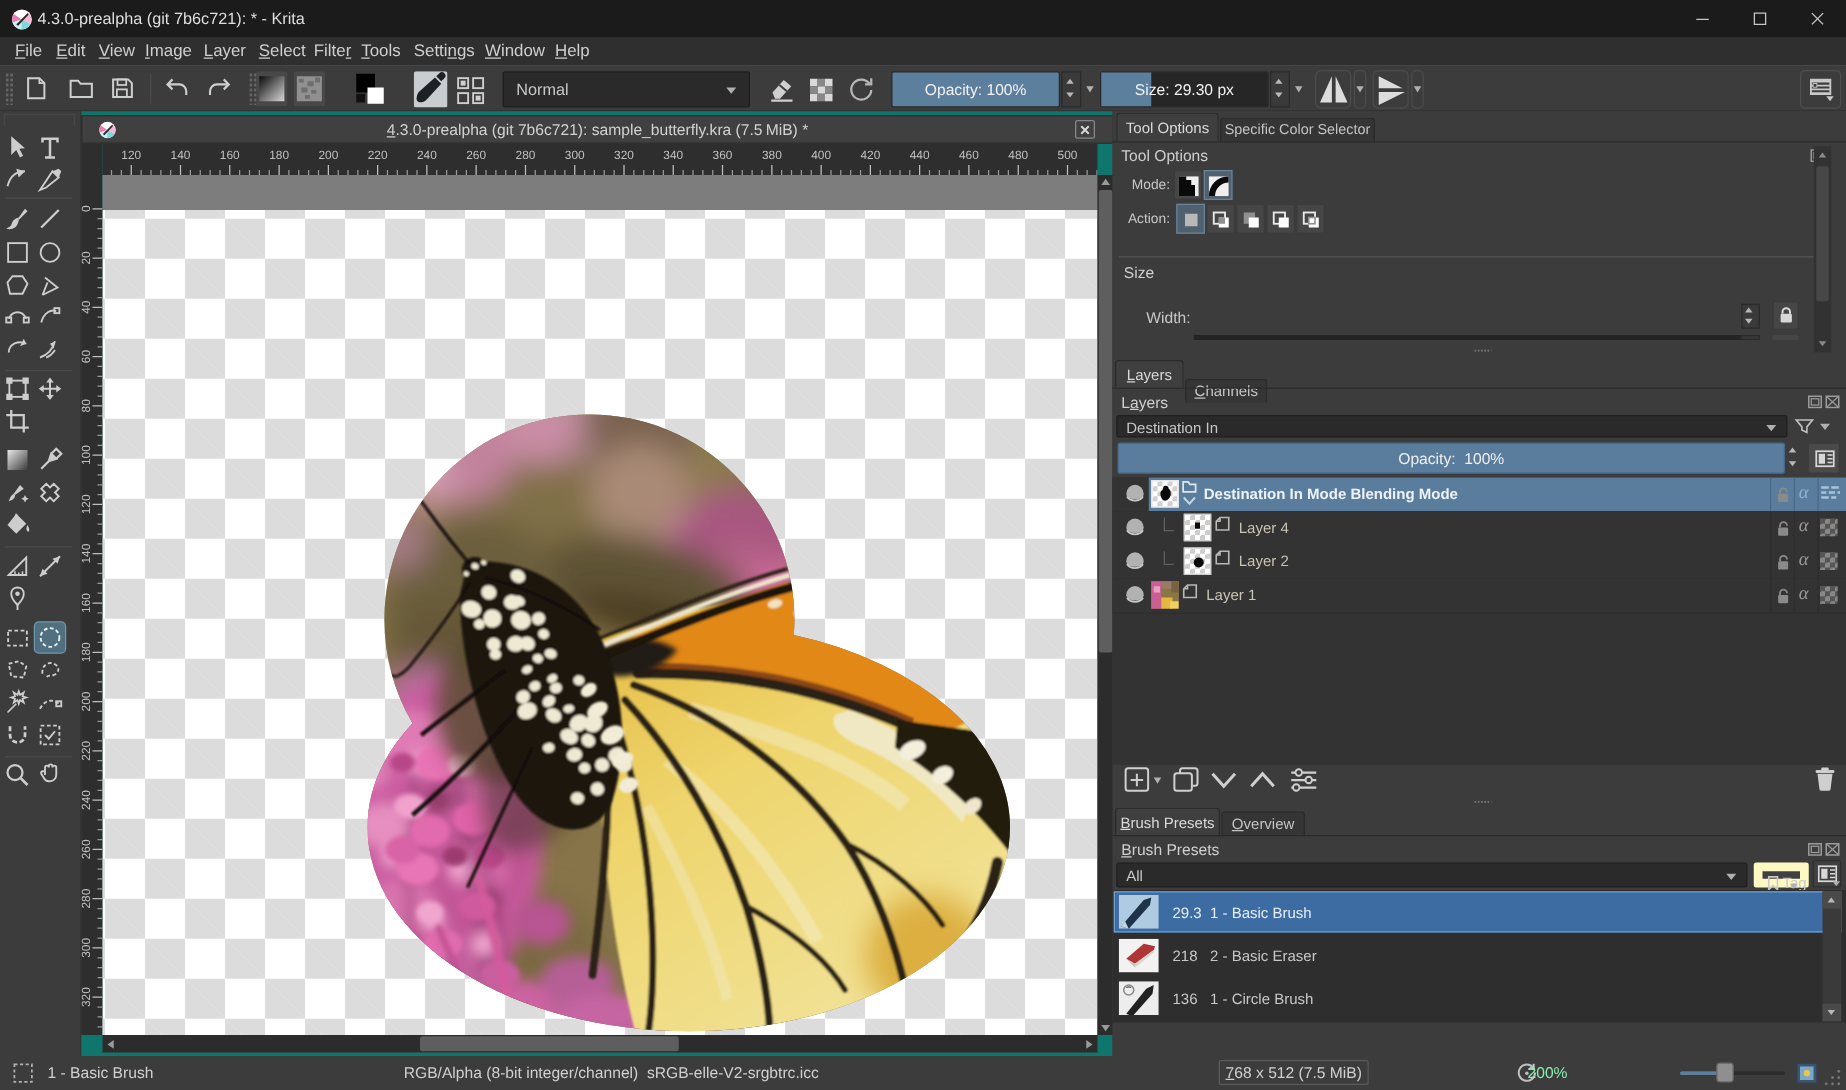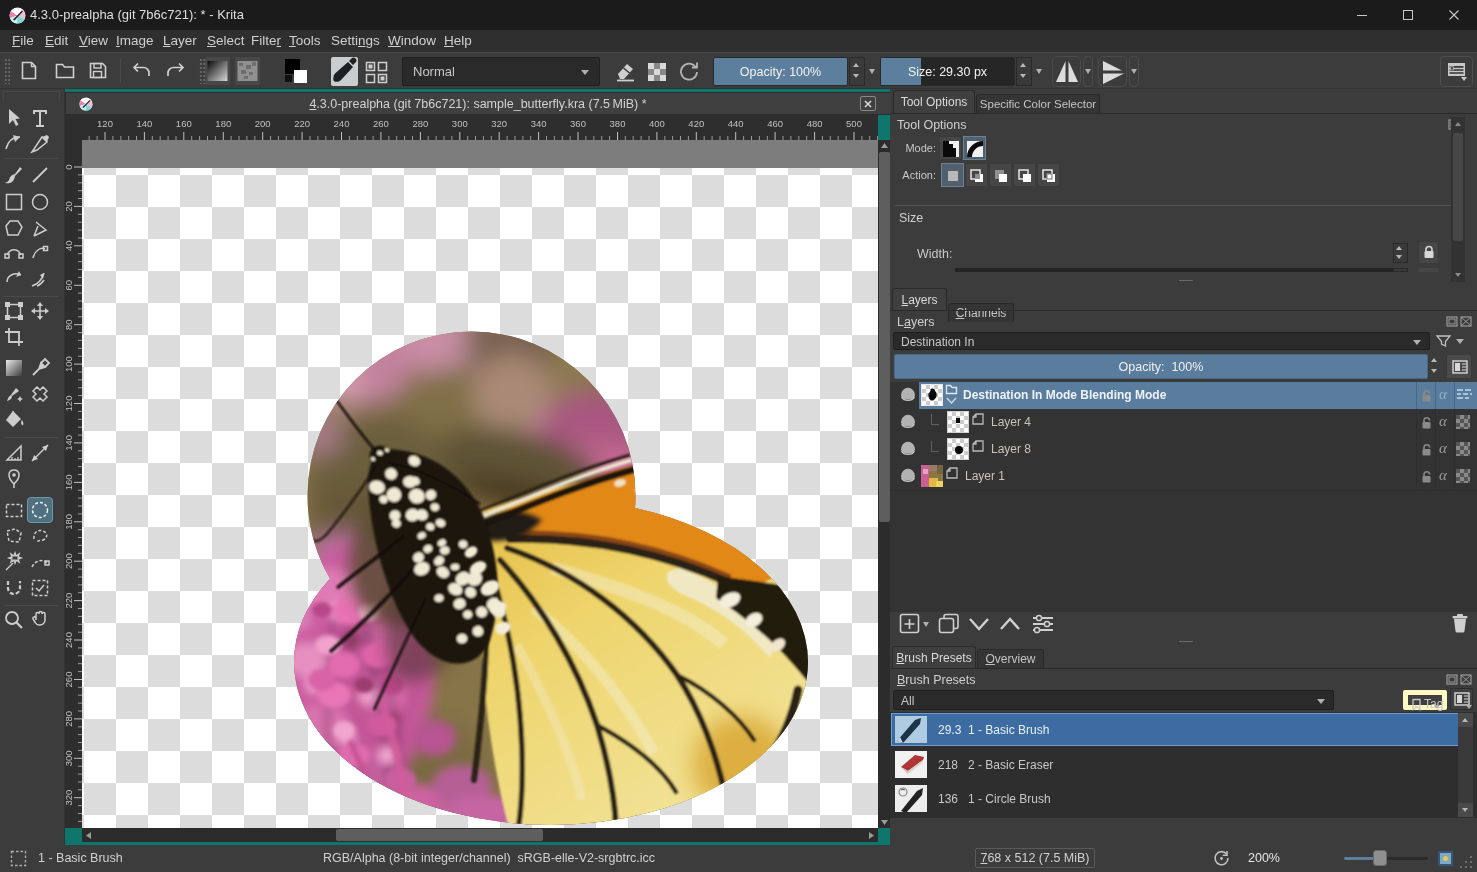--- a/index.html
+++ b/index.html
@@ -1002,21 +1002,21 @@
         </svg>
 <div style="position:absolute;left:41px;top:5px;width:8px;height:11px;border-left:1.5px solid #5f5f5f;border-bottom:1.5px solid #5f5f5f"></div>
 <div class="lthumb" style="left:57px;border:1px solid #cfcfcf">
           <svg width="22" height="22" viewBox="0 0 22 22">
             <circle cx="11" cy="11" r="4" fill="#0a0a0a"></circle>
           </svg>
         </div>
 <svg class="abs" style="left:81px;top:3px" width="14" height="14" viewBox="0 0 14 14">
           <path d="M2,2 h7 l3,3 v7 h-10 z M9,2 v3 h3" fill="none" stroke="#b8b8b8" stroke-width="1.3" transform="rotate(-90 7 7)"></path>
         </svg>
-<span style="position:absolute;left:101px;top:6px;font-size:12px;font-weight:normal;color:#c9c4b4">Layer 8</span>
+<span style="position:absolute;left:101px;top:6px;font-size:12px;font-weight:normal;color:#c9c4b4">Layer 2</span>
 <div style="position:absolute;left:526px;top:0;width:1px;height:27px;background:#2e2e2e"></div>
 <div style="position:absolute;left:545px;top:0;width:1px;height:27px;background:#2e2e2e"></div>
 <div style="position:absolute;left:564px;top:0;width:1px;height:27px;background:#2e2e2e"></div>
 <svg class="abs" style="left:530px;top:7px" width="13" height="14" viewBox="0 0 13 14">
           <path d="M4,6 V4.5 a2.8 2.8 0 0 1 5.6,0" fill="none" stroke="#8a8a8a" stroke-width="1.5"></path>
           <rect x="2.5" y="6" width="8" height="6.5" rx="1" fill="#8a8a8a"></rect>
         </svg>
 <span class="alpha" style="left:549px;top:4px;color:#9a9a9a">α</span>
 <div class="chk" style="left:566px;top:6px"></div>
 </div>
@@ -1089,25 +1089,25 @@
 <div style="position:absolute;left:0;top:579px;width:587px;height:1px;background:#2a2a2a"></div>
 <div class="paneltitle" style="left:7px;top:584px"><u>B</u>rush Presets</div>
 <svg class="abs" style="left:556px;top:585px" width="12" height="11" viewBox="0 0 12 11">
         <rect x="1" y="1" width="10" height="9" fill="none" stroke="#9a9a9a" stroke-width="1.2"></rect>
         <rect x="3" y="3" width="6" height="5" fill="none" stroke="#9a9a9a" stroke-width="1"></rect>
       </svg>
 <svg class="abs" style="left:570px;top:585px" width="12" height="11" viewBox="0 0 12 11">
         <rect x="1" y="1" width="10" height="9" fill="none" stroke="#9a9a9a" stroke-width="1.2"></rect>
         <path d="M1,1 L11,10 M11,1 L1,10" stroke="#9a9a9a" stroke-width="1"></path>
       </svg>
-<div class="combo" style="left:3px;top:601px;width:441px;height:20px">
+<div class="combo" style="left:3px;top:601px;width:505px;height:20px">
         <span style="position:absolute;left:7px;top:3px;font-size:12px">All</span>
         <span class="caret" style="right:8px;top:8px"></span>
       </div>
-<div style="position:absolute;left:513px;top:601px;width:44px;height:20px;background:#404040;border:5px solid #fef9c3;border-radius:2px">
+<div style="position:absolute;left:513px;top:601px;width:44px;height:20px;background:#404040;border:7px solid #fef9c3;border-radius:2px">
         <svg style="position:absolute;left:3px;top:3px" width="11" height="13" viewBox="0 0 11 13">
           <path d="M2,1.5 h7 v10 l-3.5,-3 L2,11.5 z" fill="none" stroke="#c8c8c8" stroke-width="1.3"></path>
         </svg>
         <span style="position:absolute;left:16px;top:2px;font-size:12px;color:#c8c8c8">Ta<u>g</u></span>
         <span class="caret" style="right:2px;top:10px;border-left-width:3px;border-right-width:3px;border-top-width:4px"></span>
       </div>
 <div style="position:absolute;left:560px;top:599px;width:23px;height:22px;background:#404040;border:1px solid #2e2e2e;border-radius:2px">
         <svg style="position:absolute;left:3px;top:3px" width="16" height="15" viewBox="0 0 16 15">
           <rect x="1" y="1" width="14" height="12" fill="none" stroke="#d8d8d8" stroke-width="1.4"></rect>
           <rect x="3" y="3" width="5" height="8" fill="#d8d8d8"></rect>
@@ -1160,21 +1160,21 @@
       <rect x="1.5" y="1.5" width="14" height="14" fill="none" stroke="#b0b0b0" stroke-width="1.4" stroke-dasharray="2.5 2"></rect>
     </svg>
 <span class="abs" style="left:38px;top:6px;color:#d0d0d0">1 - Basic Brush</span>
 <span class="abs" style="left:323px;top:6px;color:#d0d0d0">RGB/Alpha (8-bit integer/channel)&nbsp;&nbsp;sRGB-elle-V2-srgbtrc.icc</span>
 <div class="abs" style="left:975px;top:3px;width:120px;height:20px;border:1px solid #5a5a5a;border-radius:2px;text-align:center;color:#d0d0d0"><span style="position:relative;top:2px"><u>7</u>68 x 512 (7.5 MiB)</span></div>
 <svg class="abs" style="left:1212px;top:4px" width="19" height="19" viewBox="0 0 19 19">
       <path d="M14.5,5 a6.5 6.5 0 1 0 1.5,4" fill="none" stroke="#c0c0c0" stroke-width="1.6"></path>
       <path d="M15,2 v4.2 h-4.2" fill="none" stroke="#c0c0c0" stroke-width="1.6"></path>
       <circle cx="9.5" cy="9.5" r="1.4" fill="#c0c0c0"></circle>
     </svg>
-<span class="abs" style="left:1248px;top:6px;color:#e5e5e5">200%</span>
+<span class="abs" style="left:1222px;top:6px;color:#86efac">200%</span>
 <div class="abs" style="left:1344px;top:12px;width:84px;height:3px;background:#2b2b2b;border-radius:1.5px"></div>
 <div class="abs" style="left:1344px;top:12px;width:36px;height:3px;background:#5d7f9e;border-radius:1.5px"></div>
 <div class="abs" style="left:1373px;top:5px;width:14px;height:16px;background:#8f8f8f;border:1px solid #6a6a6a;border-radius:3px"></div>
 <div class="abs" style="left:1437px;top:5px;width:17px;height:17px;background:#3e5468;border:1px solid #2e4254;border-radius:2px">
       <svg style="position:absolute;left:2px;top:2px" width="11" height="11" viewBox="0 0 11 11">
         <rect width="11" height="11" fill="#7ba7c9"></rect>
         <circle cx="5.5" cy="5.5" r="2.5" fill="#e8c84a"></circle>
       </svg>
     </div>
 <svg class="abs" style="left:1458px;top:9px" width="16" height="16" viewBox="0 0 16 16">

